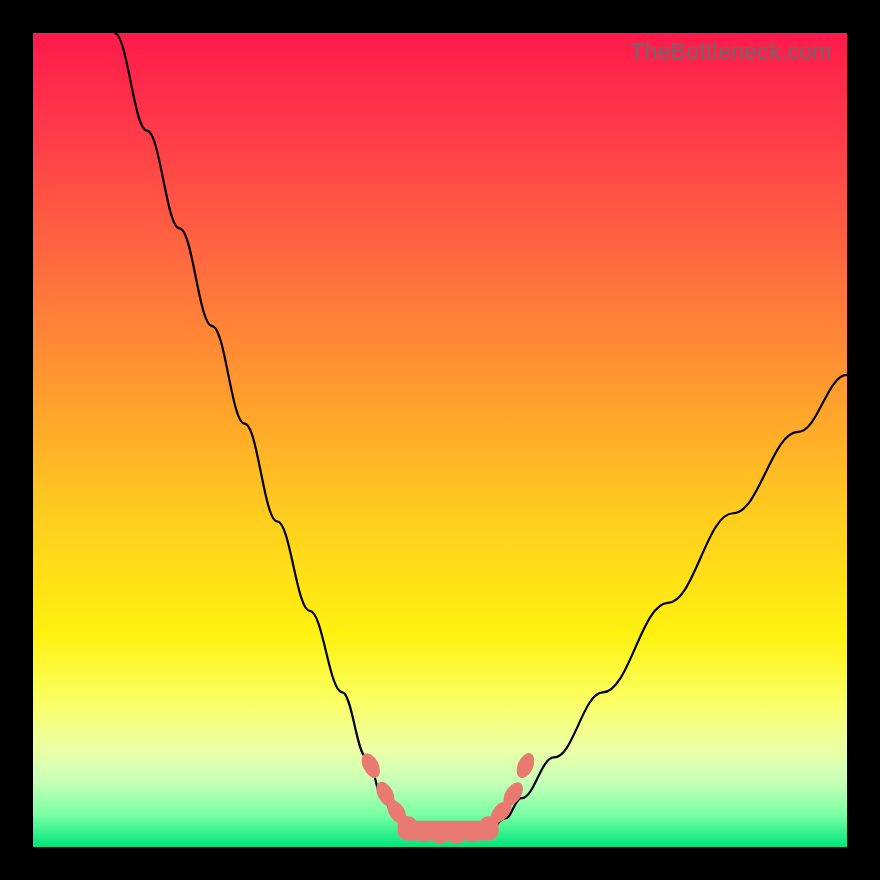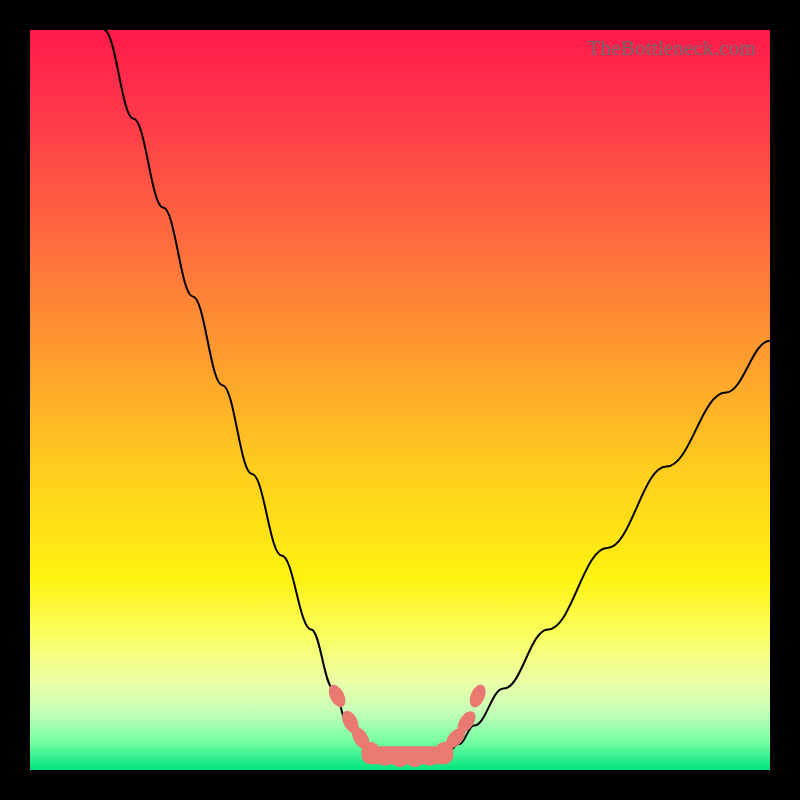--- a/index.html
+++ b/index.html
@@ -9,21 +9,20 @@
     height: 800px;
     overflow: hidden;
     background: #000;
     font-family: Arial, Helvetica, sans-serif;
   }
   .frame {
     position: relative;
     width: 800px;
     height: 800px;
     background: #000;
-    font-family: Liberation Serif, serif;
   }
   .plot-area {
     position: absolute;
     left: 30px;
     top: 30px;
     width: 740px;
     height: 740px;
     background: linear-gradient(
       to bottom,
       #ff1a4b 0%,

